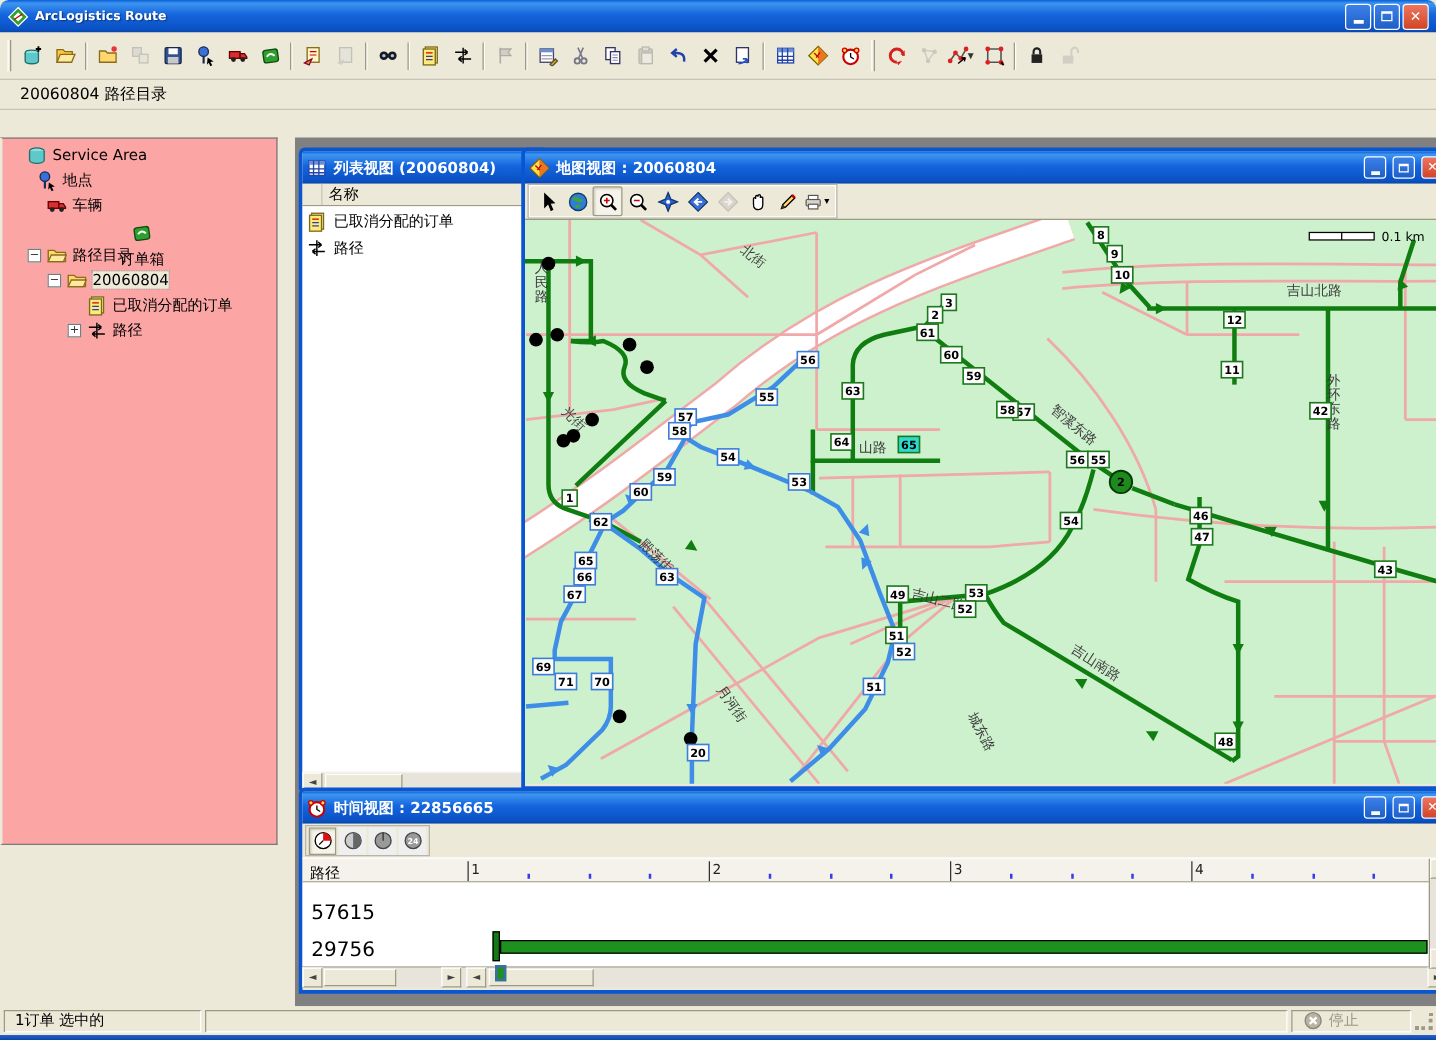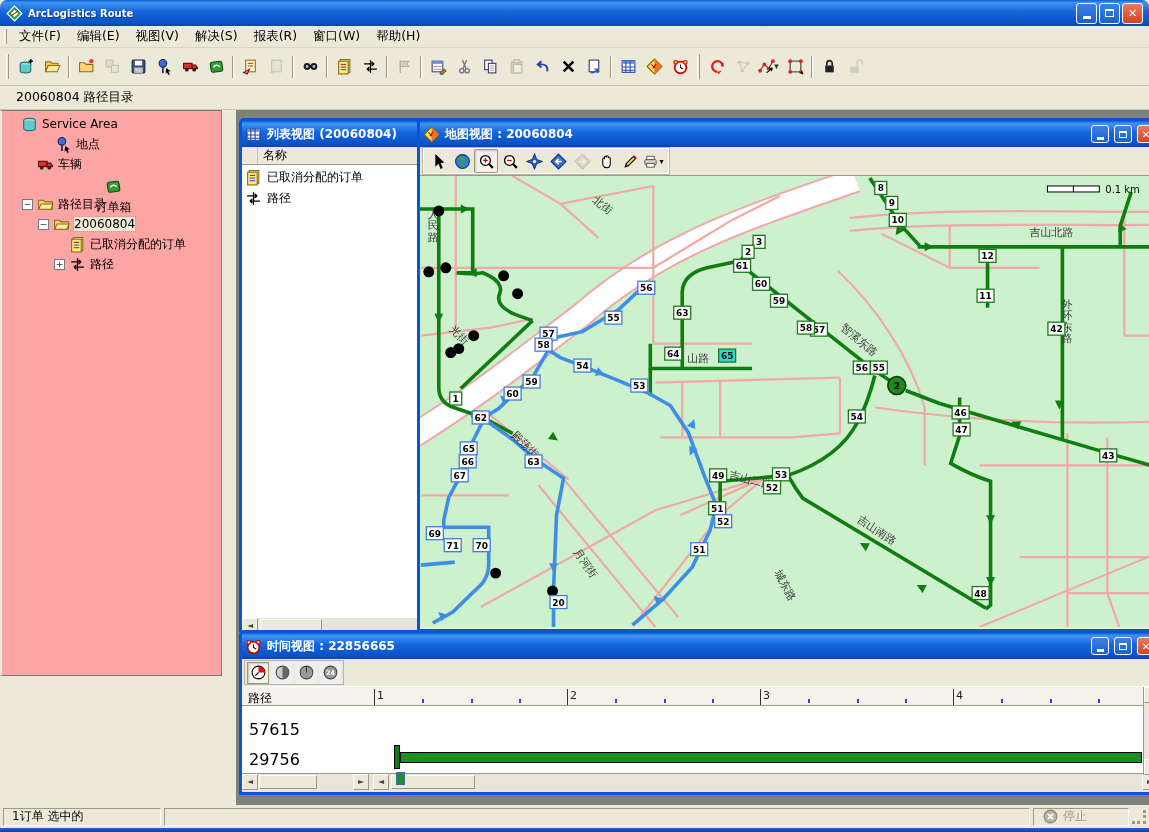--- a/index.html
+++ b/index.html
@@ -101,32 +101,20 @@
     <span class="winbtns">
       <span class="wb">
           <span class="g-min"></span>
         </span>
       <span class="wb">
           <span class="g-max"></span>
         </span>
       <span class="wb close">✕</span>
     </span>
   </div>
-  <div class="menubar">
-      <span class="grip"></span>
-      <span id="menu-items" style="display:flex;">
-        <span class="menu-item">文件(F)</span>
-        <span class="menu-item">编辑(E)</span>
-        <span class="menu-item">视图(V)</span>
-        <span class="menu-item">解决(S)</span>
-        <span class="menu-item">报表(R)</span>
-        <span class="menu-item">窗口(W)</span>
-        <span class="menu-item">帮助(H)</span>
-      </span>
-    </div>
   <div class="toolbar" id="main-toolbar">
       <span class="grip"></span>
       <button class="tbtn">
         <span class="icon">
           <svg viewBox="0 0 16 16">
             <ellipse cx="7" cy="6" rx="5" ry="2.1" fill="#8FE0E0" stroke="#1F6F6F"></ellipse>
             <path d="M2 6 v6 c0 1.2 2.2 2.1 5 2.1 s5 -.9 5 -2.1 v-6" fill="#5FC9C9" stroke="#1F6F6F"></path>
             <path d="M12 1 v4 M10 3 h4" stroke="#000" stroke-width="1.4"></path>
           </svg>
         </span>
@@ -414,21 +402,21 @@
         <div class="trow" style="padding-left: 4px;">
           <span class="expsp"></span>
           <span class="icon">
             <svg viewBox="0 0 16 16">
               <ellipse cx="8" cy="4.5" rx="5.5" ry="2.3" fill="#8FE0E0" stroke="#1F6F6F"></ellipse>
               <path d="M2.5 4.5 v7 c0 1.3 2.5 2.3 5.5 2.3 s5.5 -1 5.5 -2.3 v-7" fill="#5FC9C9" stroke="#1F6F6F"></path>
             </svg>
           </span>
           <span class="tlabel">Service Area</span>
         </div>
-        <div class="trow" style="padding-left: 38px; text-align: center;">
+        <div class="trow" style="padding-left: 12px; text-align: center;">
           <span class="expsp"></span>
           <span class="icon">
             <svg viewBox="0 0 16 16">
               <circle cx="6.5" cy="5" r="3.6" fill="#3A6FD8" stroke="#16294F"></circle>
               <path d="M6.5 8.6 L6.5 14" stroke="#16294F" stroke-width="1.6"></path>
               <path d="M9.5 9.5 L14 12.5 L11.6 12.8 L13 15.3 L11.6 16 L10.3 13.4 L9 14.8 Z" fill="#000"></path>
             </svg>
           </span>
           <span class="tlabel">地点</span>
         </div>

